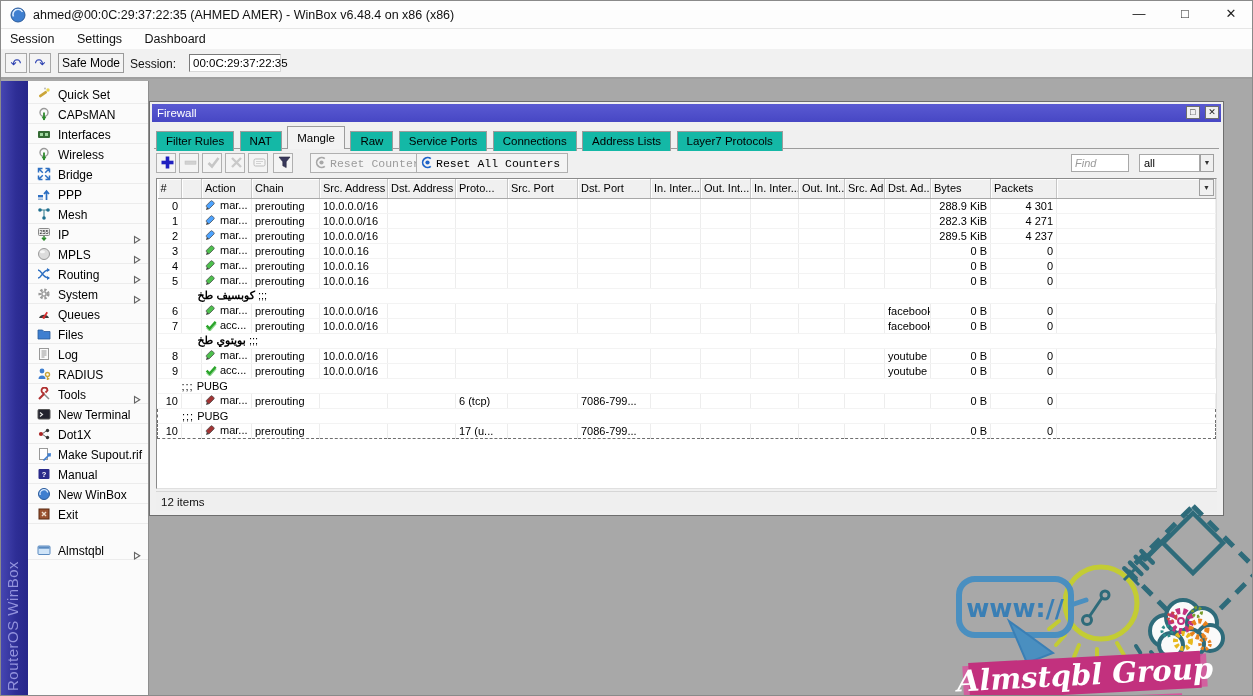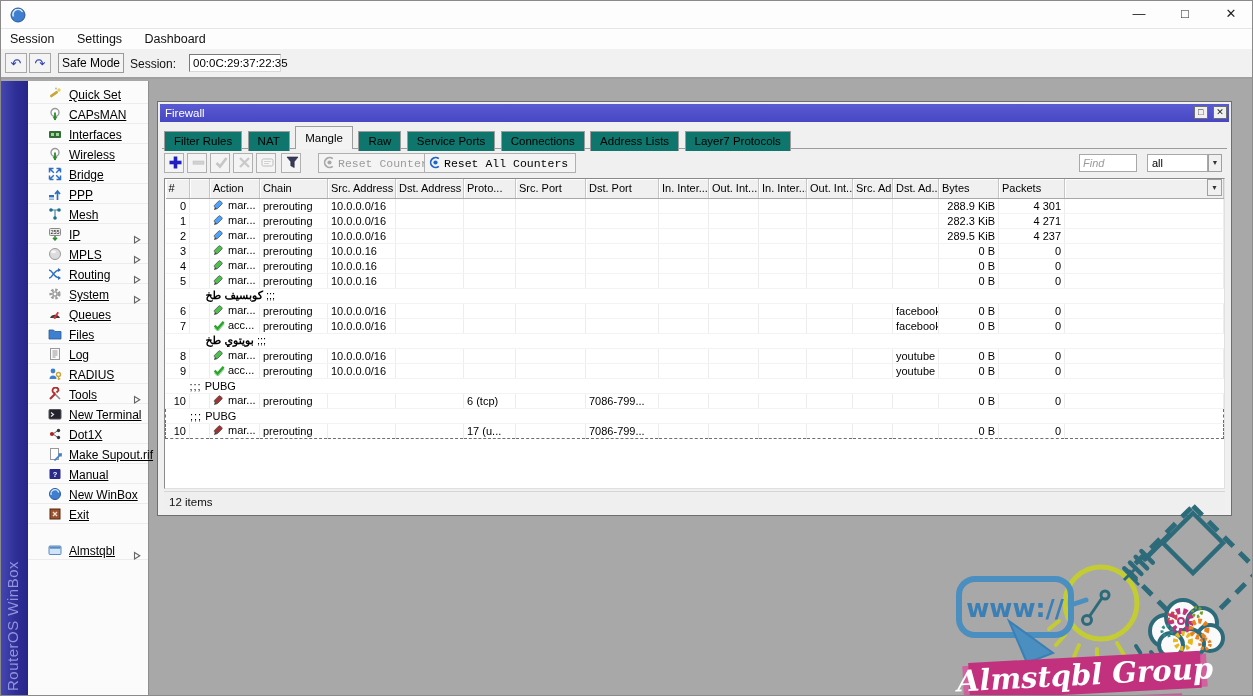--- a/index.html
+++ b/index.html
@@ -19,33 +19,33 @@
   #btn-undo { left:4px; } #btn-redo { left:28px; }
   #btn-safemode { position:absolute; left:57px; top:4px; height:20px; width:66px; background:#f4f4f4; border:1px solid #9a9a9a; font-size:12px; font-family:inherit; }
   #session-label { position:absolute; left:129px; top:0; line-height:30px; font-size:12px; color:#111; }
   #session-value { position:absolute; left:188px; top:5px; width:92px; height:18px; background:#fff; border:1px solid #7a7a7a; border-right-color:#d8d8d8; border-bottom-color:#d8d8d8; font-size:11.5px; line-height:16px; padding-left:3px; }
 
   
   #workspace { position:absolute; left:0; top:80px; width:1253px; height:616px; background:#a8a8a8; }
   #brand-strip { position:absolute; left:0; top:0; width:27px; height:616px; background:linear-gradient(90deg,#4646b2 0%, #2e2e96 55%, #26268a 100%); }
   #brand-text { position:absolute; left:3px; bottom:6px; writing-mode:vertical-rl; transform:rotate(180deg); font-size:15px; color:#9393dd; letter-spacing:.5px; white-space:nowrap; }
   #sidebar { position:absolute; left:27px; top:0; width:121px; height:616px; background:#fbfbfb; border-right:1px solid #8f8f8f; padding-top:3px; }
-  .sb-item { position:relative; height:20px; line-height:19px; padding-left:20px; border-bottom:1px solid #ececec; cursor:default; white-space:nowrap;text-decoration:underline; }
+  .sb-item { position:relative; height:20px; line-height:19px; padding-left:9px; border-bottom:1px solid #ececec; cursor:default; white-space:nowrap; }
   .sb-item.gap { margin-top:16px; }
   .sb-ic { display:inline-block; width:15px; height:14px; vertical-align:-2px; margin-right:6px; }
   .sb-label { font-size:12px; color:#000; }
   .sb-arrow { position:absolute; right:7px; top:5px; }
 
   
-  #fw-window { position:absolute; left:156px; top:20px; width:1075px; height:415px; background:#f0f0f0; border:1px solid #6e6e6e; }
+  #fw-window { position:absolute; left:148px; top:20px; width:1075px; height:415px; background:#f0f0f0; border:1px solid #6e6e6e; }
   #fw-titlebar { position:absolute; left:2px; right:2px; top:2px; height:18px; background:linear-gradient(#5a5ad2,#4747c4); color:#fff; font-size:11.5px; line-height:18px; padding-left:5px; }
   #fw-btns { position:absolute; right:2px; top:2px; }
   .fw-wbtn { display:inline-block; width:14px; height:13px; background:#f0f0f0; border:1px solid #6e6e6e; margin-left:2px; font-size:9px; line-height:11px; text-align:center; color:#222; vertical-align:top; }
   #fw-tabs { position:absolute; left:4px; right:4px; top:24px; height:23px; border-bottom:1px solid #9c9c9c; padding-left:2px; }
-  .fw-tab { position:relative; display:inline-block; top:3px; height:20px; line-height:19px; padding:0 9px; font-size:11.5px; background:#0f766e; border:1px solid #9c9c9c; border-bottom:none; margin-right:1px; cursor:default; }
+  .fw-tab { position:relative; display:inline-block; top:3px; height:20px; line-height:19px; padding:0 9px; font-size:11.5px; background:#14b8a6; border:1px solid #9c9c9c; border-bottom:none; margin-right:1px; cursor:default; }
   .fw-tab.active { top:0; height:23px; line-height:22px; background:#f3f3f3; z-index:2; }
   #fw-toolbar { position:absolute; left:4px; right:4px; top:50px; height:24px; }
   .fw-sbtn { position:absolute; top:1px; width:20px; height:20px; background:#f4f4f4; border:1px solid #b0b0b0; padding:1px 0 0 2px; }
   .fw-rbtn { position:absolute; top:1px; height:20px; background:#f4f4f4; border:1px solid #b0b0b0; font-size:11.5px; font-family:Liberation Mono, monospace; padding:0 7px 0 4px; white-space:nowrap; }
   .fw-rbtn svg { vertical-align:-2px; margin-right:2px; }
   .fw-rbtn.disabled { color:#9c9c9c; }
   #btn-reset { left:156px; } #btn-resetall { left:262px; }
   #find-input { position:absolute; right:90px; top:2px; width:58px; height:18px; border:1px solid #a8a8a8; font-size:11px; padding:0 3px; font-family:inherit; }
   #find-input::placeholder { color:#9a9a9a; font-style:italic; }
   #all-box { position:absolute; right:19px; top:2px; width:61px; height:18px; background:#fff; border:1px solid #a8a8a8; font-size:11px; line-height:16px; padding-left:4px; }
@@ -77,20 +77,21 @@
 <div id="screen">
 
   <header id="titlebar">
     <span id="app-logo">
       <svg width="16" height="16">
           <circle cx="8" cy="8" r="7" fill="#3f7fd0"></circle>
           <path d="M3.5 9.5 a5 5 0 0 1 9 -4.5" stroke="#d8eaff" stroke-width="1.6" fill="none"></path>
           <circle cx="8" cy="8" r="7" fill="none" stroke="#2a5a9a"></circle>
         </svg>
     </span>
+    <span id="app-title">ahmed@00:0C:29:37:22:35 (AHMED AMER) - WinBox v6.48.4 on x86 (x86)</span>
     <span id="win-controls">
       <span>—</span>
       <span>□</span>
       <span>✕</span>
     </span>
   </header>
 
   <nav id="menubar">
     <span>Session</span>
     <span>Settings</span>

